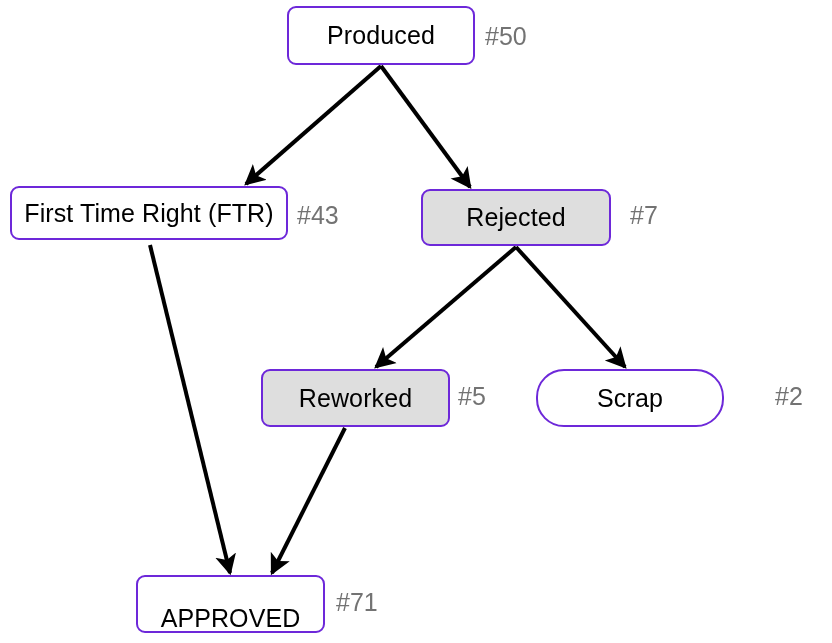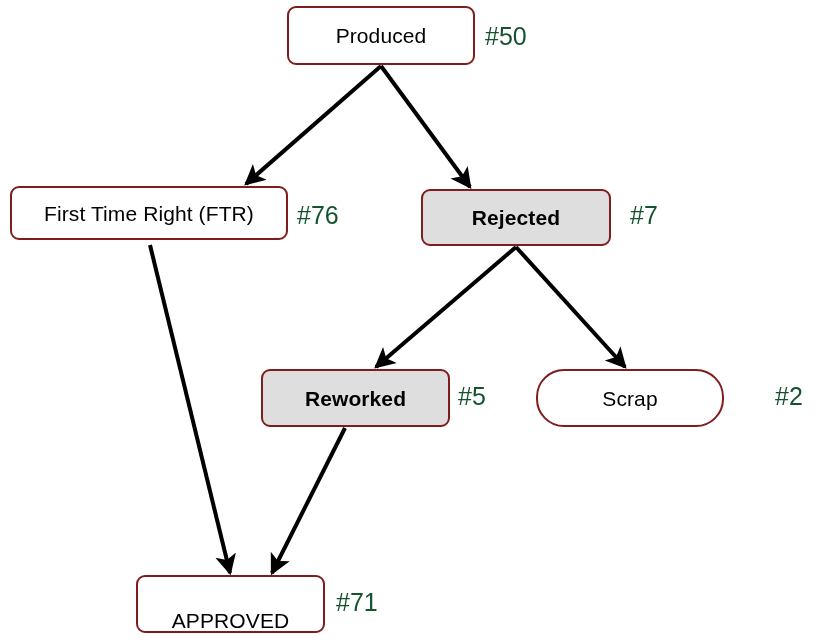--- a/index.html
+++ b/index.html
@@ -23,43 +23,42 @@
     position: absolute;
     left: 0;
     top: 0;
     width: 832px;
     height: 643px;
     pointer-events: none;
   }
   .node {
     position: absolute;
     box-sizing: border-box;
-    border: 2px solid #7f1d1d;
+    border: 2px solid #6d28d9;
     border-radius: 9px;
     background: #ffffff;
     display: flex;
     align-items: center;
     justify-content: center;
     color: #000000;
-    font-size: 21px;
+    font-size: 25px;
     font-weight: 400;
     line-height: 1;
     white-space: nowrap;
     letter-spacing: 0.1px;
   }
   .node.shaded {
     background: #dedede;
-    font-weight: bold;
   }
   .node-label {
     display: block;
   }
   .count {
     position: absolute;
-    color: #14532d;
+    color: #737373;
     font-size: 25px;
     line-height: 1;
     white-space: nowrap;
   }
 </style>
 </head>
 <body>
 
 <div id="diagram">
 
@@ -94,20 +93,20 @@
       </div>
       <div class="node" style="left: 536px; top: 369px; width: 188px; height: 58px; border-radius: 28px;">
         <span class="node-label">Scrap</span>
       </div>
       <div class="node" style="left: 136px; top: 575px; width: 189px; height: 58px; align-items: flex-end;">
         <span class="node-label">APPROVED</span>
       </div>
     </div>
   <div id="counts-layer">
       <span class="count" style="left: 485px; top: 24px;">#50</span>
-      <span class="count" style="left: 297px; top: 203px;">#76</span>
+      <span class="count" style="left: 297px; top: 203px;">#43</span>
       <span class="count" style="left: 630px; top: 203px;">#7</span>
       <span class="count" style="left: 458px; top: 384px;">#5</span>
       <span class="count" style="left: 775px; top: 384px;">#2</span>
       <span class="count" style="left: 336px; top: 590px;">#71</span>
     </div>
 
 </div>
 
 </body></html>

